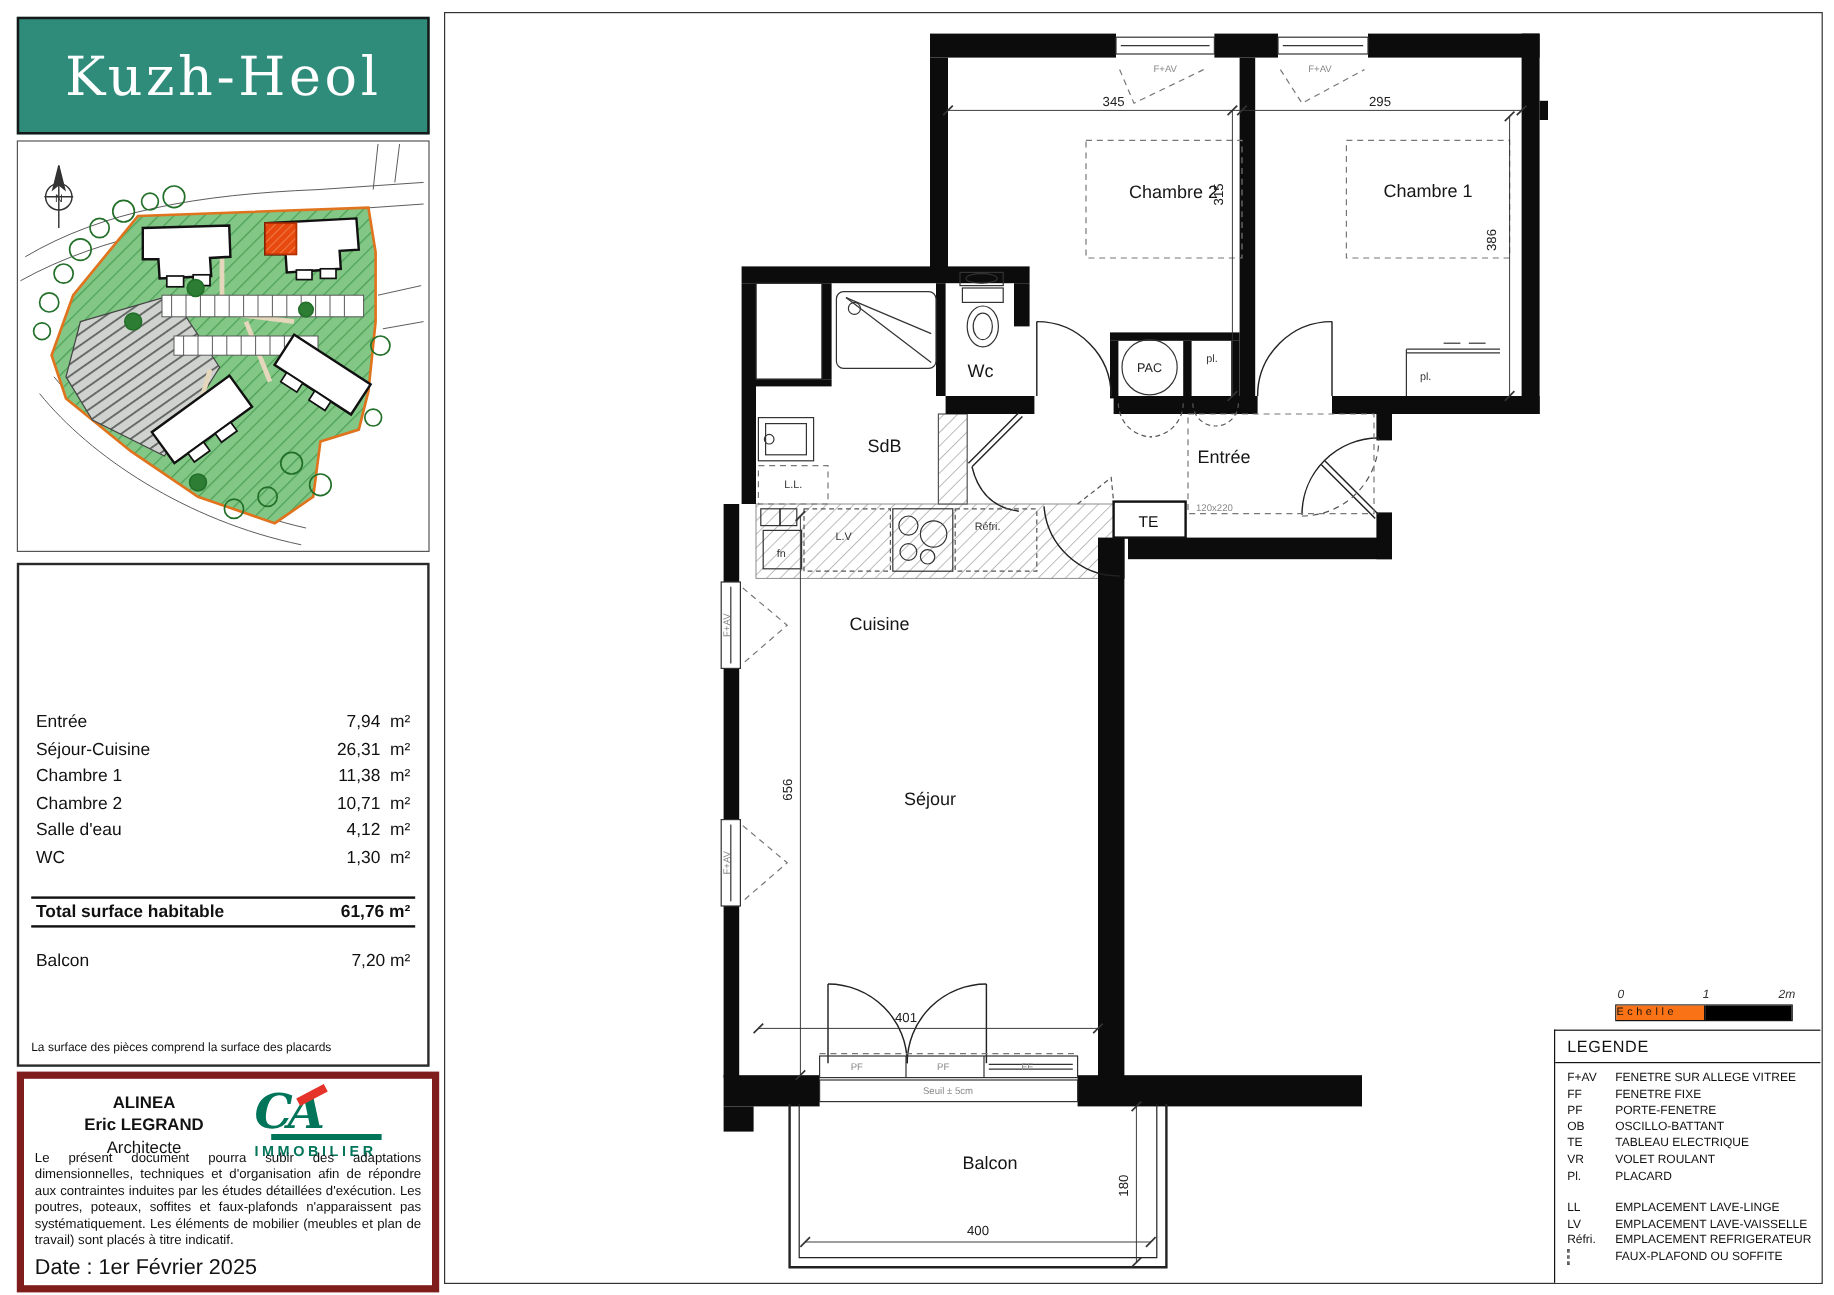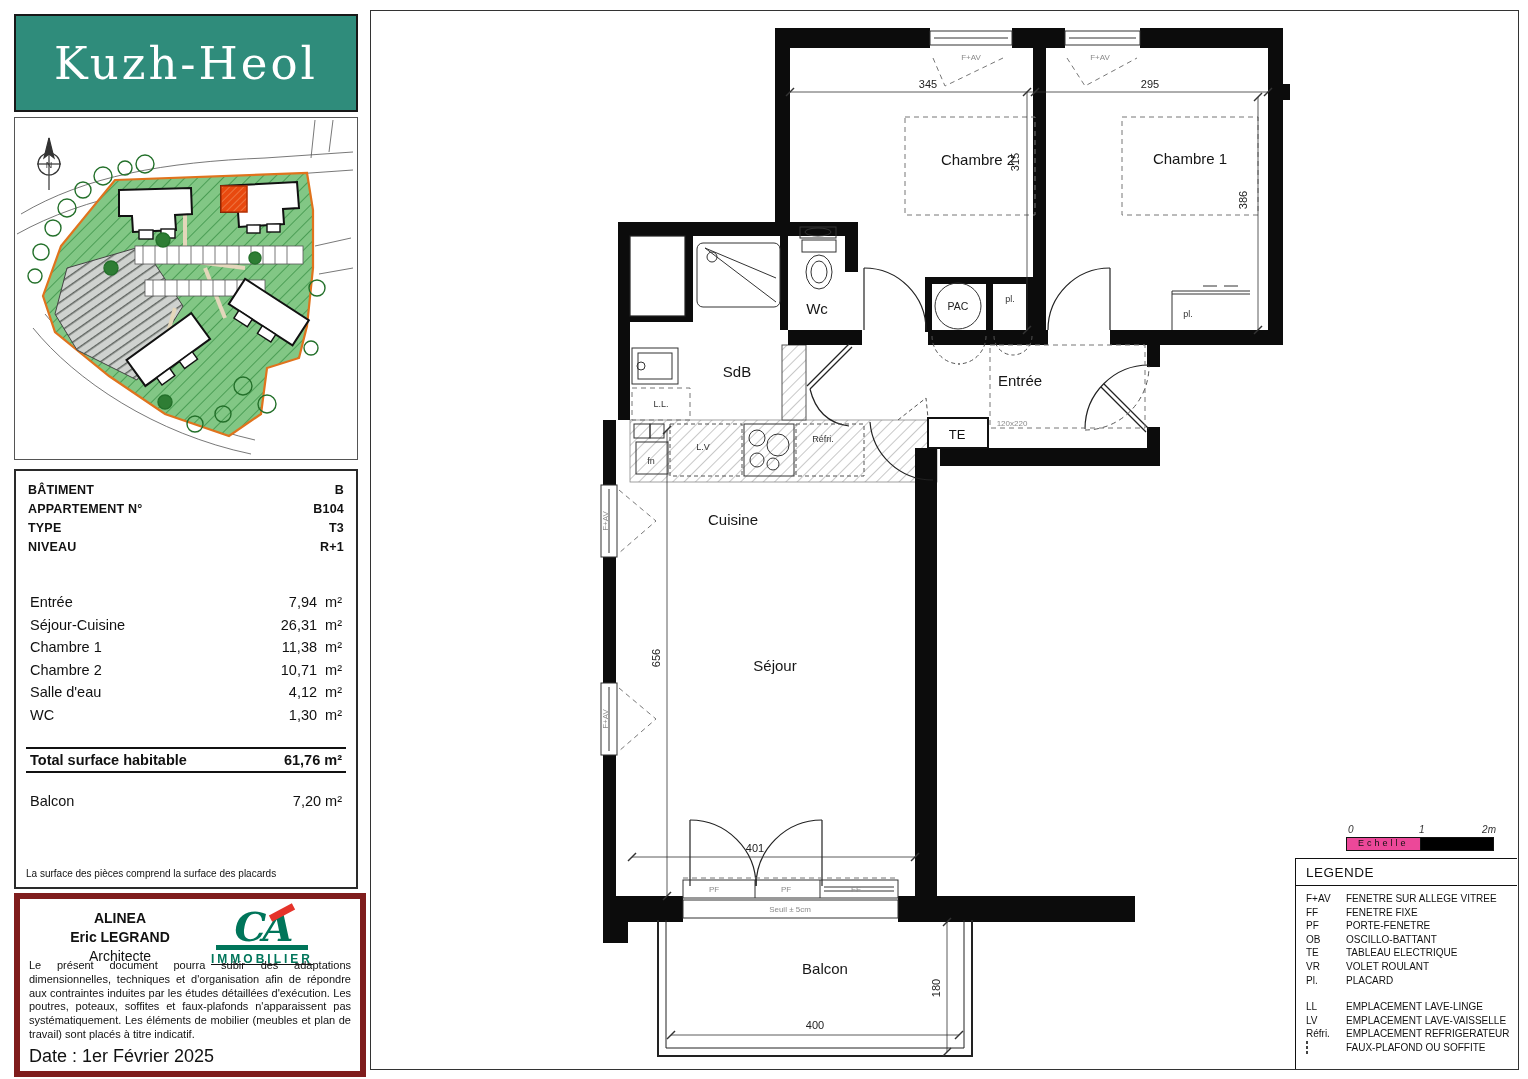--- a/index.html
+++ b/index.html
@@ -14,21 +14,21 @@
   .f-row{display:flex;justify-content:space-between;font-weight:bold;font-size:12.5px;line-height:19px;letter-spacing:.2px;}
   .areas{position:absolute;left:14px;right:14px;top:120px;}
   .a-row{display:flex;justify-content:space-between;font-size:14.5px;line-height:22.5px;}
   .a-row .val{white-space:pre;}
   .total-row{position:absolute;left:10px;right:10px;top:276px;border-top:2px solid #111;border-bottom:2px solid #111;display:flex;justify-content:space-between;font-weight:bold;font-size:14.5px;padding:3px 4px;text-align:right;}
   .balc-row{position:absolute;left:14px;right:14px;top:322px;display:flex;justify-content:space-between;font-size:14.5px;}
   .note{position:absolute;left:10px;bottom:8px;font-size:10px;}
   .footer-box{left:14px;top:893px;width:340px;height:172px;border:6px solid #7f1d1d;background:#fff;}
   .arch{position:absolute;left:20px;top:10px;width:160px;text-align:center;font-size:14px;line-height:19px;}
   .arch .b{font-weight:bold;}
-  .ca-logo{position:absolute;right:38px;top:6px;width:120px;text-align:center;text-decoration:underline;}
+  .ca-logo{position:absolute;right:28px;top:6px;width:120px;}
   .ca-mark{position:relative;display:inline-block;font-family:"DejaVu Serif",serif;font-style:italic;font-weight:bold;font-size:40px;color:#00755a;letter-spacing:-4px;line-height:44px;}
   .ca-slash{position:absolute;right:-6px;top:4px;width:26px;height:7px;background:#e5332a;transform:rotate(-28deg);}
   .ca-under{width:92px;height:5px;background:#00755a;margin:-4px auto 2px auto;}
   .ca-sub{color:#00755a;font-weight:bold;font-size:12px;letter-spacing:3px;}
   .disclaimer{position:absolute;left:9px;right:9px;top:60px;font-size:11px;line-height:13.8px;text-align:justify;}
   .date-line{position:absolute;left:9px;bottom:4px;font-size:18px;}
   
   .plan-frame{left:370px;top:10px;width:1147px;height:1058px;border:1px solid #333;background:#fff;}
   svg{position:absolute;left:0;top:0;}
   .legend-box{left:1295px;top:858px;width:221px;height:210px;border-left:1.5px solid #111;border-top:1px solid #111;background:#fff;}
@@ -36,21 +36,21 @@
   .lg-rows{padding:6px 0 0 10px;}
   .lg-row{display:flex;font-size:10px;line-height:13.6px;}
   .lg-abbr{width:40px;flex:none;}
   .lg-gap{height:13px;}
   .hatch-ic{width:26px;height:9px;border:1px dashed #444;background:repeating-linear-gradient(45deg,#fff,#fff 2px,#888 3px,#fff 4px);margin-top:2px;}
   .scale-wrap{left:1346px;top:824px;width:150px;height:30px;font-size:10px;}
   .scale-nums{position:relative;height:13px;font-style:italic;color:#333;}
   .scale-nums span{position:absolute;top:0;}
   .sn0{left:2px}.sn1{left:73px}.sn2{right:0}
   .scale-bar{display:flex;height:12px;width:146px;border:1px solid #111;}
-  .scale-white{width:50%;background:#ec4899;border-right:1px solid #111;font-size:9px;letter-spacing:3px;text-align:center;line-height:11px;}
+  .scale-white{width:50%;background:#f97316;border-right:1px solid #111;font-size:9px;letter-spacing:3px;text-align:left;line-height:11px;}
   .scale-black{width:50%;background:#000;}
   
   text{font-family:"Liberation Sans",sans-serif;}
   .room{font-size:15px;fill:#161616;text-anchor:middle;}
   .dimt{font-size:11px;fill:#222;text-anchor:middle;}
   .lab9{font-size:9px;fill:#333;text-anchor:middle;}
   .lab8g{font-size:8px;fill:#8a8a8a;text-anchor:middle;}
   .thin{stroke:#333;stroke-width:1;fill:none;}
   .thin2{stroke:#555;stroke-width:.8;fill:none;}
   .dash{stroke:#777;stroke-width:1;fill:none;stroke-dasharray:5 4;}
@@ -177,38 +177,20 @@
       <circle cx="34" cy="46" r="11"></circle>
       <line x1="34" y1="20" x2="34" y2="72"></line>
       <path d="M34,20 L29,40 L34,36 L39,40 Z" fill="#333"></path>
       <line x1="22" y1="46" x2="46" y2="46"></line>
       <text x="34" y="50" text-anchor="middle" font-size="9" fill="#333" stroke="none">N</text>
     </g>
   </svg>
 </div>
 
 <div class="abs info-box">
-  <div class="info-fields">
-    <div class="f-row">
-        <span>BÂTIMENT</span>
-        <span>B</span>
-      </div>
-    <div class="f-row">
-        <span>APPARTEMENT N°</span>
-        <span>B104</span>
-      </div>
-    <div class="f-row">
-        <span>TYPE</span>
-        <span>T3</span>
-      </div>
-    <div class="f-row">
-        <span>NIVEAU</span>
-        <span>R+1</span>
-      </div>
-  </div>
   <div class="areas">
     <div class="a-row">
         <span>Entrée</span>
         <span class="val">7,94  m²</span>
       </div>
     <div class="a-row">
         <span>Séjour-Cuisine</span>
         <span class="val">26,31  m²</span>
       </div>
     <div class="a-row">

